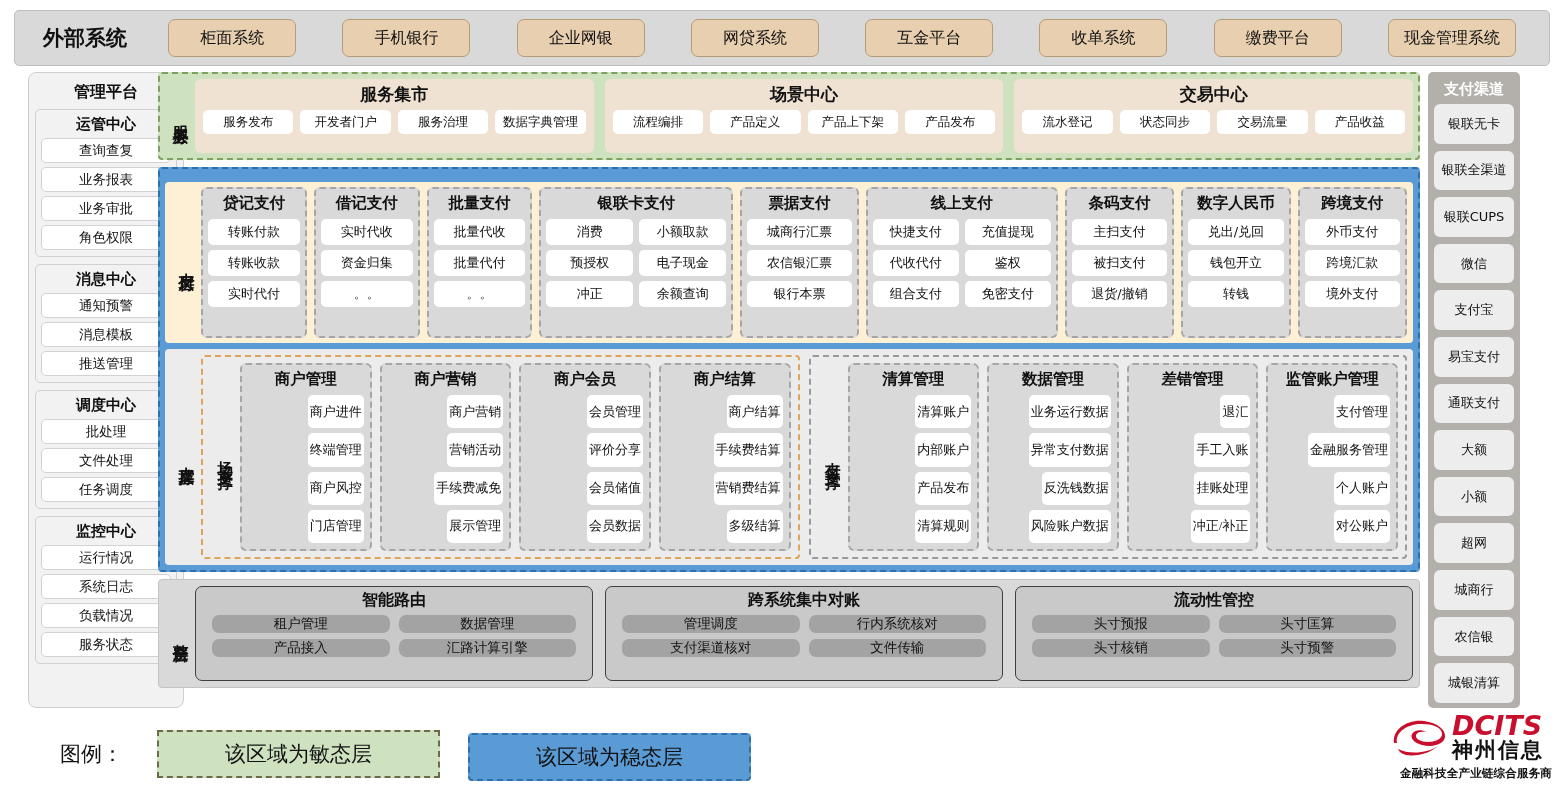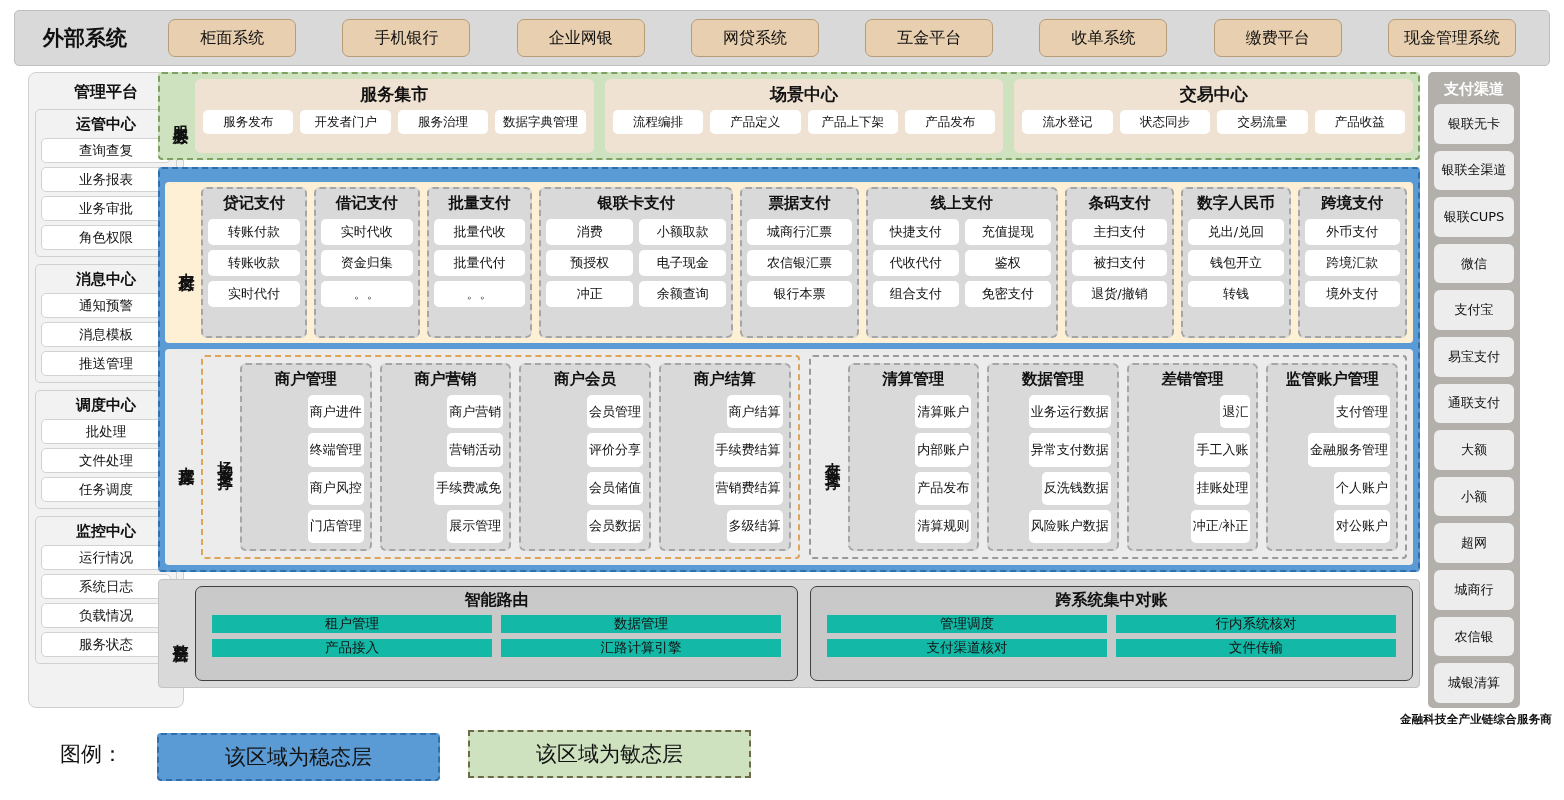--- a/index.html
+++ b/index.html
@@ -159,21 +159,21 @@
   }
   .int-groups { display:flex; flex:1; gap: 12px; }
   .int-group {
     flex:1; background: #c9c9c9; border: 1px solid #404040; border-radius: 7px;
     padding: 2px 16px 7px; display:flex; flex-direction: column;
   }
   .int-group-title { text-align:center; font-size: 16px; font-weight:bold; color:#111; padding: 1px 0 4px; }
   .int-rows { display:flex; flex-direction: column; gap: 6px; flex:1; }
   .int-row { display:flex; gap: 9px; }
   .int-chip {
-    background:#14b8a6; border-radius:0; flex:1;
+    background:#a3a3a3; border-radius:7px; flex:1;
     display:flex; align-items:center; justify-content:center;
     font-size: 13.5px; color:#111; white-space: nowrap;
   }
 
   
   .channels {
     position: absolute; left: 1428px; top: 72px;
     width: 92px; height: 636px;
     background: #b3b0ab; border-radius: 5px;
     padding: 5px 6px;
@@ -543,20 +543,33 @@
               <div class="int-row">
                 <div class="int-chip">管理调度</div>
                 <div class="int-chip">行内系统核对</div>
               </div>
               <div class="int-row">
                 <div class="int-chip">支付渠道核对</div>
                 <div class="int-chip">文件传输</div>
               </div>
             </div>
           </div>
+          <div class="int-group">
+            <div class="int-group-title">流动性管控</div>
+            <div class="int-rows">
+              <div class="int-row">
+                <div class="int-chip">头寸预报</div>
+                <div class="int-chip">头寸匡算</div>
+              </div>
+              <div class="int-row">
+                <div class="int-chip">头寸核销</div>
+                <div class="int-chip">头寸预警</div>
+              </div>
+            </div>
+          </div>
         </div>
     </div>
 
   </div>
 
   <div class="channels">
     <div class="ch-title">支付渠道</div>
     <div class="ch-list" id="ch-list">
         <div class="ch-item">银联无卡</div>
         <div class="ch-item">银联全渠道</div>
@@ -569,21 +582,32 @@
         <div class="ch-item">小额</div>
         <div class="ch-item">超网</div>
         <div class="ch-item">城商行</div>
         <div class="ch-item">农信银</div>
         <div class="ch-item">城银清算</div>
       </div>
   </div>
 
   <div class="legend">
     <div class="legend-label">图例：</div>
+    <div class="legend-chip agile">该区域为敏态层</div>
     <div class="legend-chip stable">该区域为稳态层</div>
-    <div class="legend-chip agile">该区域为敏态层</div>
   </div>
 
   <div class="logo">
+    <div class="logo-top">
+      <svg width="62" height="46" viewBox="0 0 62 46">
+        <path d="M6 30 C4 16, 20 6, 36 8 C50 10, 58 17, 57 24 C56 31, 45 35, 34 32 C26 30, 22 25, 24 21 C26 17, 33 16, 38 19
+                 C33 18, 29 19, 28 22 C27 26, 33 29, 40 29 C49 29, 54 25, 54 21 C54 14, 44 11, 34 11 C19 11, 7 19, 9 30 Z" fill="#c8102e"></path>
+        <path d="M10 36 C22 42, 40 40, 50 33 C44 39, 30 44, 18 42 C14 41, 11 39, 10 36 Z" fill="#c8102e"></path>
+      </svg>
+      <div class="logo-text">
+        <div class="logo-dcits">DCITS</div>
+        <div class="logo-cn">神州信息</div>
+      </div>
+    </div>
     <div class="logo-tag">金融科技全产业链综合服务商</div>
   </div>
 
 </div>
 
 </body></html>

